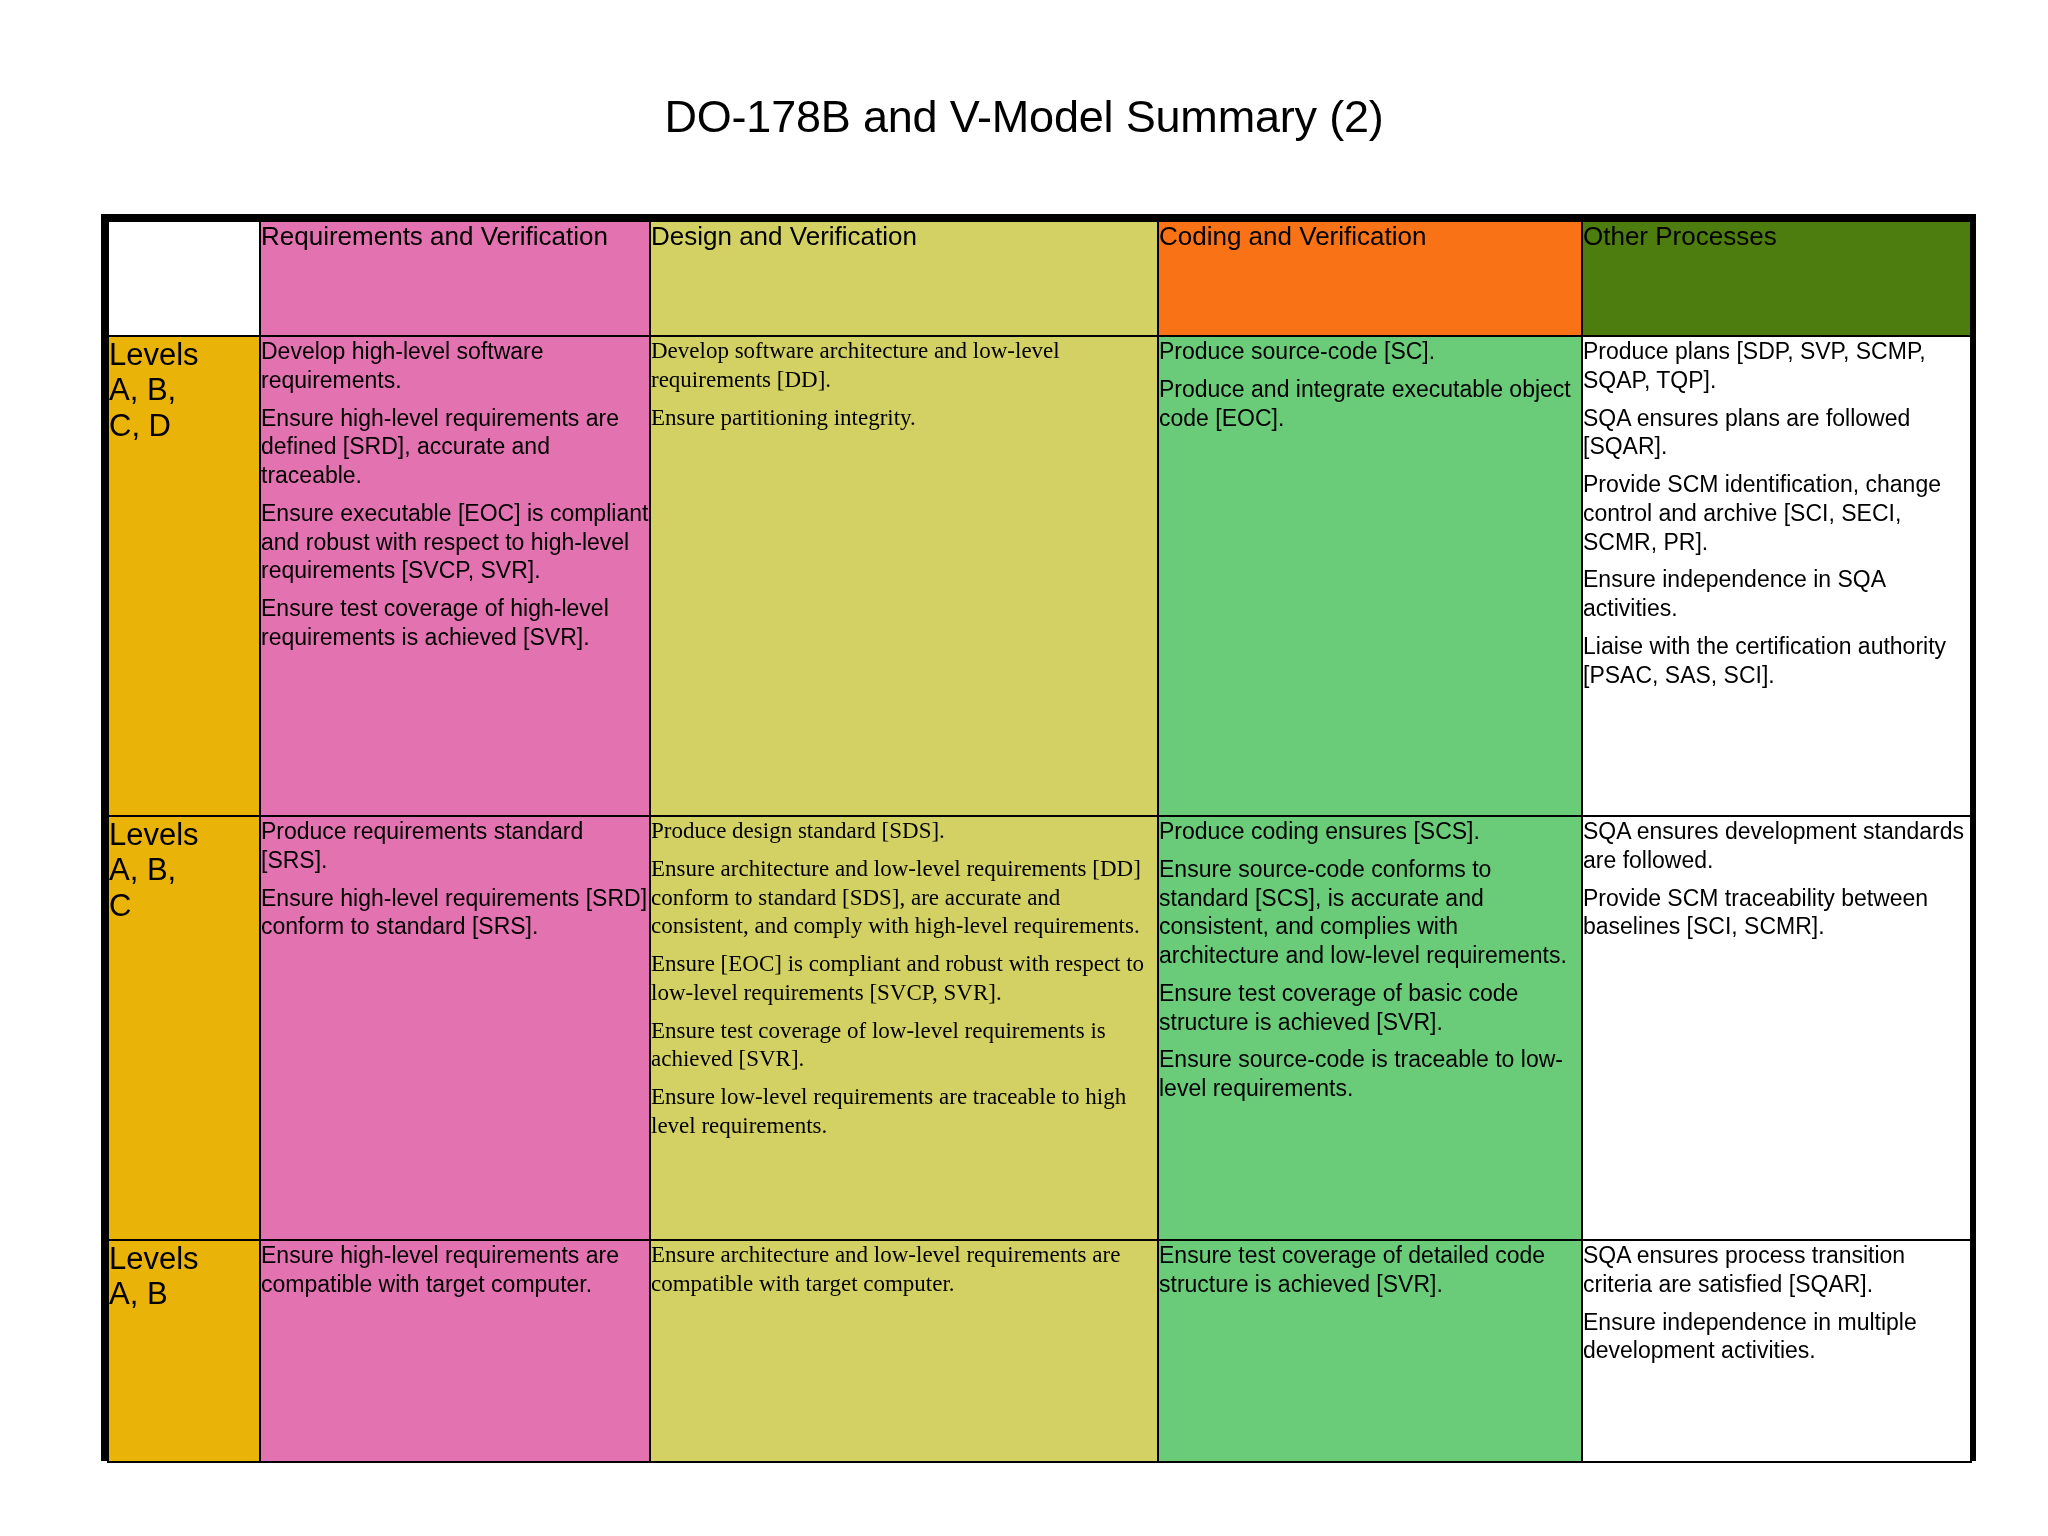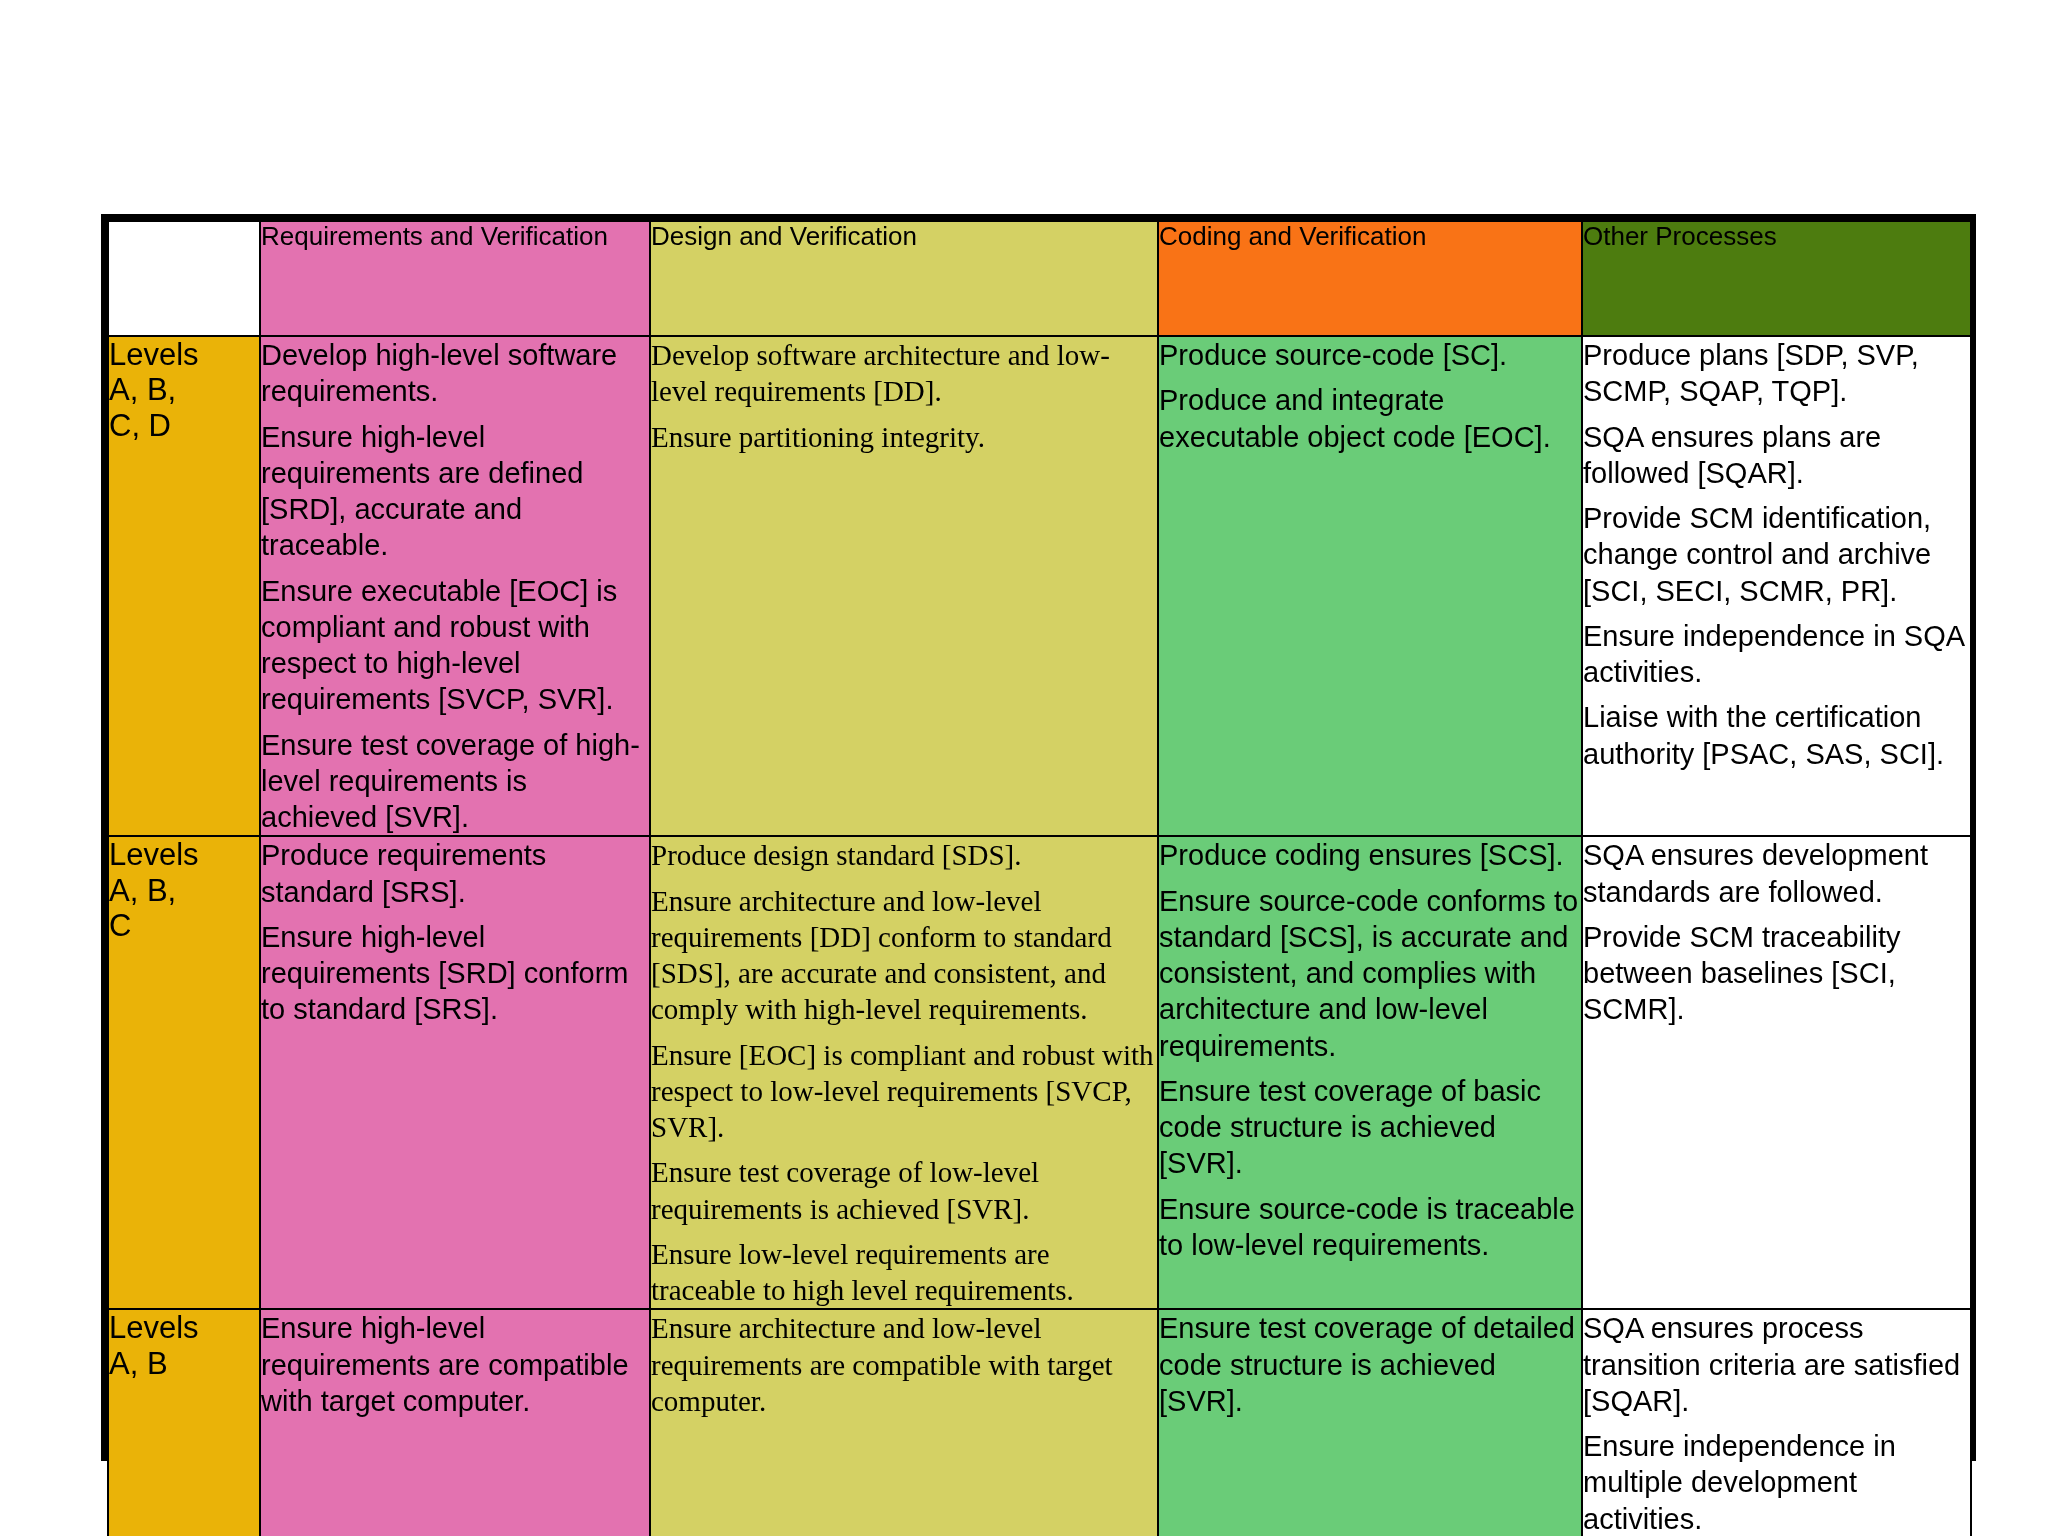--- a/index.html
+++ b/index.html
@@ -87,21 +87,21 @@
     background: #eab308;
     padding: 12px 6px 10px 14px;
     font-size: 31px;
     line-height: 1.14;
     white-space: nowrap;
   }
 
   
   .body-cell {
     padding: 12px 14px 10px 14px;
-    font-size: 29px;
+    font-size: 23px;
     line-height: 1.25;
   }
   .bg-pink   { background: #E372B0; }
   .bg-yellow { background: #D4D164; font-family: Liberation Serif, serif; }
   .bg-green  { background: #6ACC78; }
   .bg-white  { background: #ffffff; }
 
   .para { margin: 0 0 9px 0; }
   .para:last-child { margin-bottom: 0; }
 
@@ -109,20 +109,21 @@
   tr.row-head { height: 115px; }
   tr.row-1 { height: 480px; }
   tr.row-2 { height: 424px; }
   tr.row-3 { height: 222px; }
 </style>
 </head>
 <body>
 
 <div class="slide">
 
+  <div class="slide-title">DO-178B and V-Model Summary (2)</div>
 
   <div class="table-wrap">
     <table class="matrix">
       <colgroup>
         <col class="c-levels">
         <col class="c-req">
         <col class="c-des">
         <col class="c-cod">
         <col class="c-oth">
       </colgroup>

